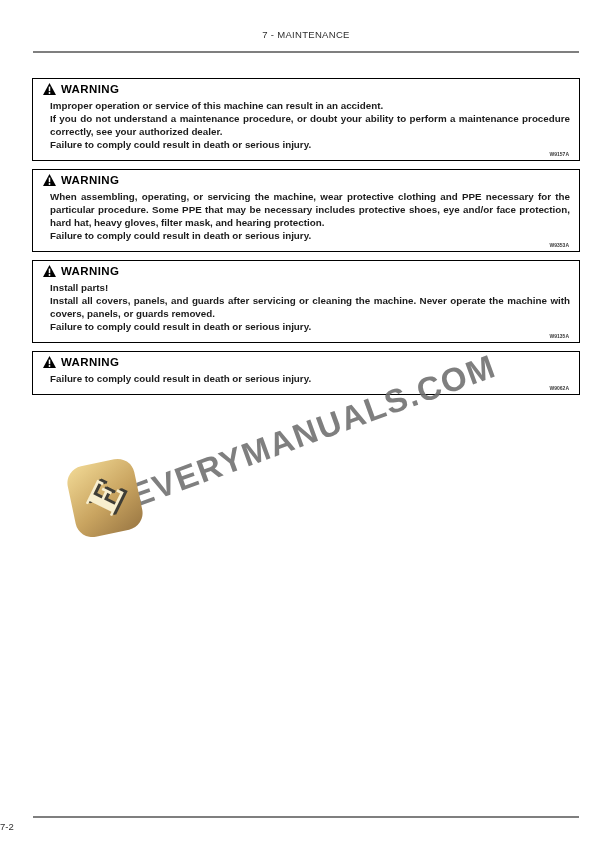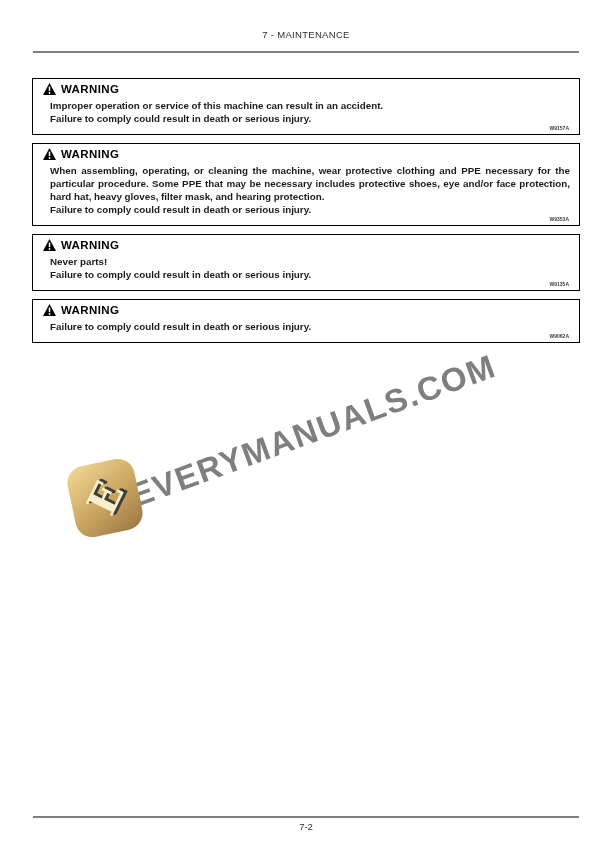--- a/index.html
+++ b/index.html
@@ -75,21 +75,21 @@
     display:block;transform:rotate(-52deg);
     font-family:"DejaVu Serif","Liberation Serif",serif;
     font-size:40px;font-weight:bold;line-height:1;
     color:var(--logo-letter-cream);
     text-shadow:3px 3px 0 var(--logo-letter-shadow),2px 2px 0 var(--logo-letter-shadow);
   }
 
   
   .footer-page-number{
     position:absolute;top:821px;left:0;width:612px;
-    text-align:center;font-size:9.5px;color:#2e2e2e;
+    font-size:9.5px;color:#2e2e2e;
   }
 </style>
 </head>
 <body>
 
 <div class="page">
 
   <div class="header-title">7 - MAINTENANCE</div>
   <div class="rule rule-top"></div>
 
@@ -99,52 +99,54 @@
       <div class="warning-title-row">
         <svg class="tri" viewBox="0 0 24 22">
           <polygon points="12,0 24,22 0,22" fill="#000"></polygon>
           <rect x="10.6" y="6.5" width="2.8" height="8.5" fill="#fff"></rect>
           <circle cx="12" cy="18.3" r="1.7" fill="#fff"></circle>
         </svg>
         <span class="warning-word">WARNING</span>
       </div>
       <div class="warning-body">
         <p>Improper operation or service of this machine can result in an accident.</p>
+        <p>If you do not understand a maintenance procedure, or doubt your ability to perform a maintenance procedure correctly, see your authorized dealer.</p>
         <p>Failure to comply could result in death or serious injury.</p>
       </div>
       <div class="ref-code">W9157A</div>
     </section>
 
     <section class="warning-box">
       <div class="warning-title-row">
         <svg class="tri" viewBox="0 0 24 22">
           <polygon points="12,0 24,22 0,22" fill="#000"></polygon>
           <rect x="10.6" y="6.5" width="2.8" height="8.5" fill="#fff"></rect>
           <circle cx="12" cy="18.3" r="1.7" fill="#fff"></circle>
         </svg>
         <span class="warning-word">WARNING</span>
       </div>
       <div class="warning-body">
-        <p>When assembling, operating, or cleaning the machine, wear protective clothing and PPE necessary for the particular procedure. Some PPE that may be necessary includes protective shoes, eye and/or face protection, hard hat, heavy gloves, filter mask, and hearing protection.</p>
+        <p>When assembling, operating, or servicing the machine, wear protective clothing and PPE necessary for the particular procedure. Some PPE that may be necessary includes protective shoes, eye and/or face protection, hard hat, heavy gloves, filter mask, and hearing protection.</p>
         <p>Failure to comply could result in death or serious injury.</p>
       </div>
       <div class="ref-code">W9353A</div>
     </section>
 
     <section class="warning-box">
       <div class="warning-title-row">
         <svg class="tri" viewBox="0 0 24 22">
           <polygon points="12,0 24,22 0,22" fill="#000"></polygon>
           <rect x="10.6" y="6.5" width="2.8" height="8.5" fill="#fff"></rect>
           <circle cx="12" cy="18.3" r="1.7" fill="#fff"></circle>
         </svg>
         <span class="warning-word">WARNING</span>
       </div>
       <div class="warning-body">
-        <p>Never parts!</p>
+        <p>Install parts!</p>
+        <p>Install all covers, panels, and guards after servicing or cleaning the machine. Never operate the machine with covers, panels, or guards removed.</p>
         <p>Failure to comply could result in death or serious injury.</p>
       </div>
       <div class="ref-code">W9135A</div>
     </section>
 
     <section class="warning-box">
       <div class="warning-title-row">
         <svg class="tri" viewBox="0 0 24 22">
           <polygon points="12,0 24,22 0,22" fill="#000"></polygon>
           <rect x="10.6" y="6.5" width="2.8" height="8.5" fill="#fff"></rect>

